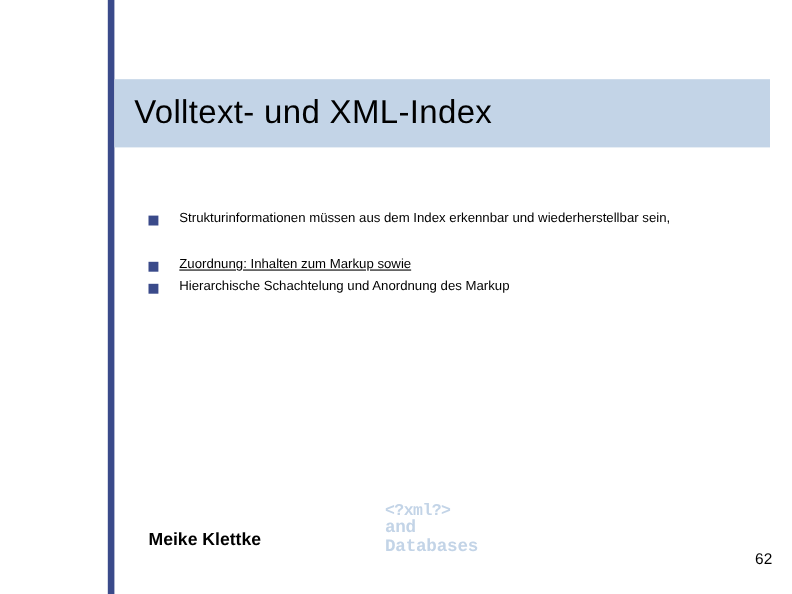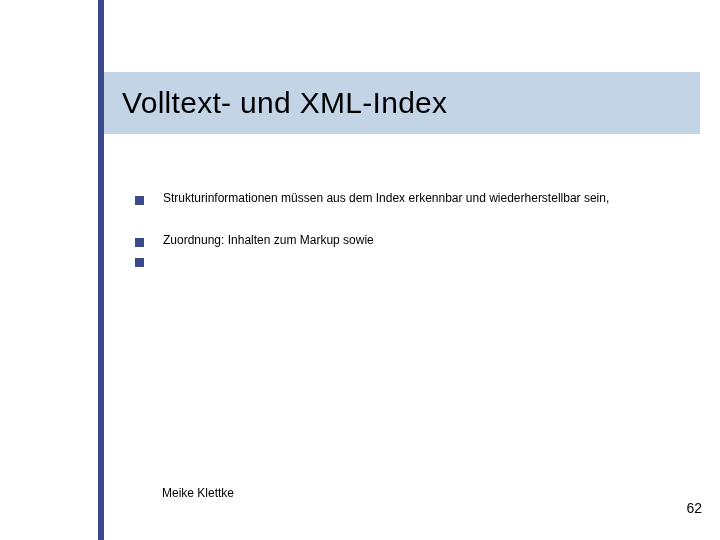--- a/index.html
+++ b/index.html
@@ -10,24 +10,24 @@
   .vbar { position: absolute; top: 0; left: 98px; width: 6px; height: 100%; background: #3a4a8a; }
 
   
   .title-band { position: absolute; top: 52px; left: 104px; right: 20px; height: 62px; background: #c3d4e7; display: flex; align-items: center; padding-left: 18px; margin-top: 20px; }
   .title-text { font-size: 30px; font-weight: 400; color: #000; letter-spacing: 0.3px; }
 
   
   .content { position: absolute; top: 190px; left: 135px; right: 55px; }
   .bullet-row { position: relative; padding-left: 28px; margin-bottom: 26px; font-size: 12px; line-height: 1.35; color: #000; }
   .bullet-marker { position: absolute; left: 0; top: 6px; width: 9px; height: 9px; background: #3a4a8a; }
-  .bullet-row.tight { margin-bottom: 4px; }
+  .bullet-row.tight { margin-bottom: 4px; text-decoration: underline; }
 
   
-  .author { position: absolute; left: 135px; bottom: 40px; font-size: 12px; font-weight: 400; color: #000; margin-left: 27px; }
+  .author { position: absolute; left: 135px; bottom: 40px; font-size: 16px; font-weight: 700; color: #000; }
   .page-num { position: absolute; right: 18px; bottom: 24px; font-size: 14px; color: #000; }
 
   
   .logo { position: absolute; left: 350px; bottom: 34px; font-family: "Courier New", monospace; font-weight: 700; font-size: 16px; line-height: 1.05; color: #c3d4e7; }
   .logo .line1 { font-size: 15px; letter-spacing: -0.5px; }
   .logo .line2 { font-size: 16px; letter-spacing: -0.3px; }
   .logo .line3 { font-size: 16px; letter-spacing: -0.2px; }
 </style>
 </head>
 <body>
@@ -43,20 +43,26 @@
     <div class="bullet-row">
       <span class="bullet-marker"></span>
       <span>Strukturinformationen müssen aus dem Index erkennbar und wiederherstellbar sein,</span>
     </div>
     <div class="bullet-row tight">
       <span class="bullet-marker"></span>
       <span>Zuordnung: Inhalten zum Markup sowie</span>
     </div>
     <div class="bullet-row">
       <span class="bullet-marker"></span>
+      <span>Hierarchische Schachtelung und Anordnung des Markup</span>
     </div>
   </div>
 
   <div class="author">Meike Klettke</div>
 
+  <div class="logo">
+    <div class="line1">&lt;?xml?&gt;</div>
+    <div class="line2">and</div>
+    <div class="line3">Databases</div>
+  </div>
 
   <div class="page-num">62</div>
 </div>
 
 </body></html>

